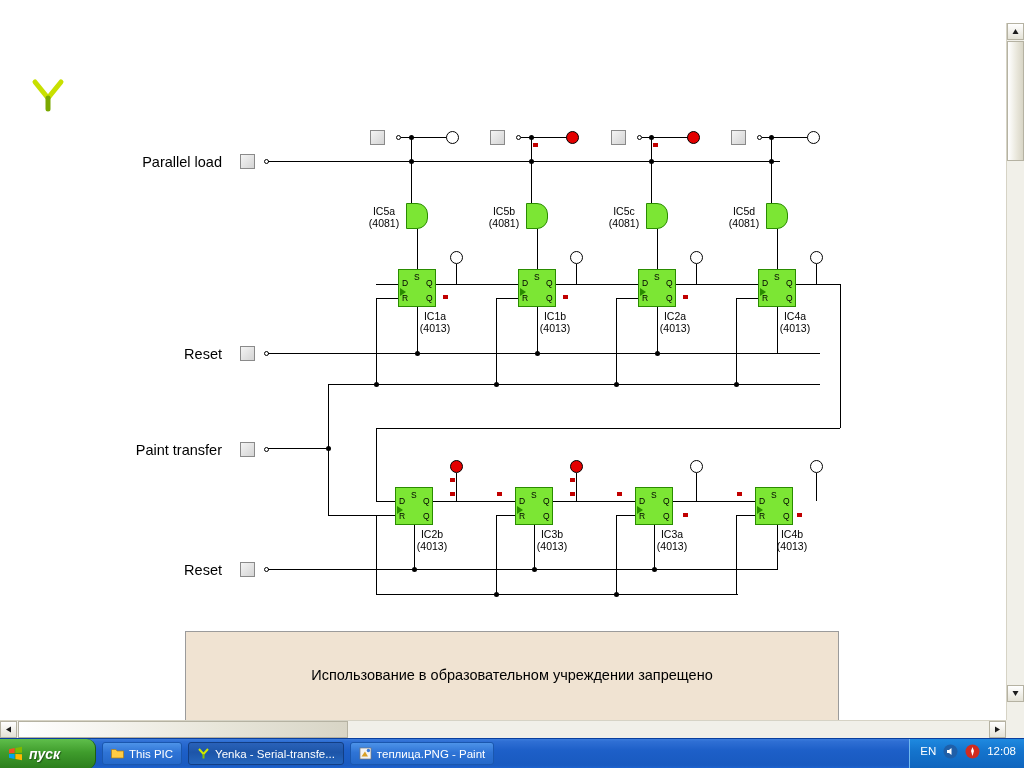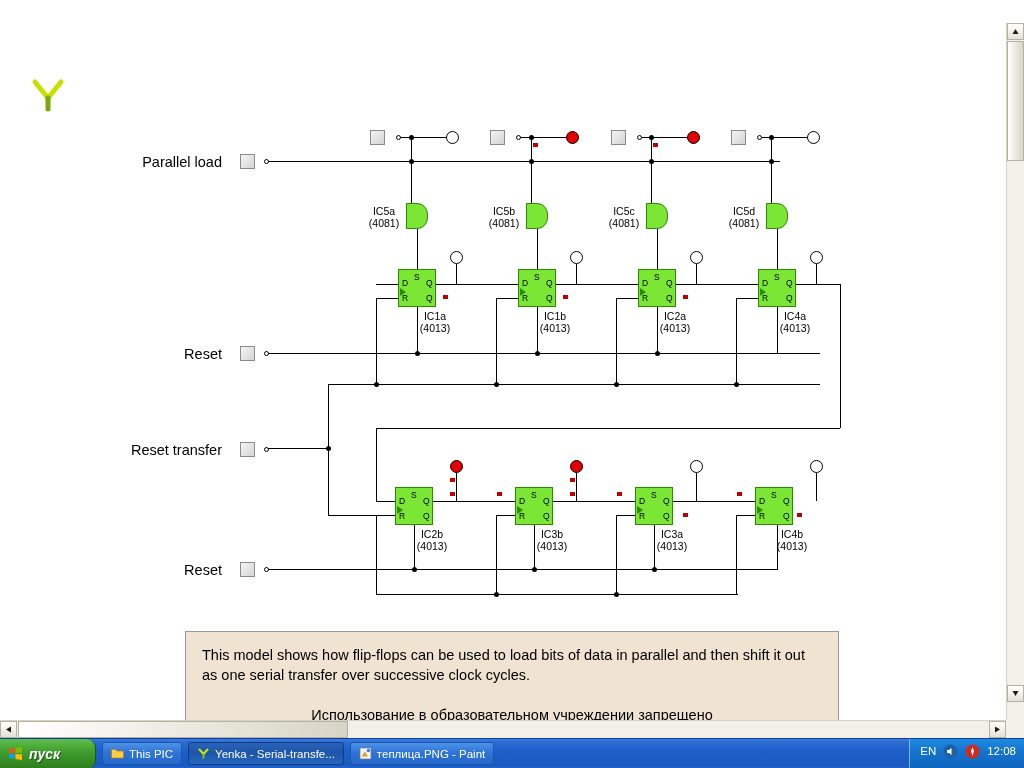--- a/index.html
+++ b/index.html
@@ -210,21 +210,21 @@
         <svg width="36" height="34" viewBox="0 0 36 34">
           <path d="M5 4 L18 20 L31 4" stroke="#c8e000" stroke-width="5" fill="none" stroke-linecap="round"></path>
           <path d="M18 20 L18 31" stroke="#7aa800" stroke-width="5" fill="none" stroke-linecap="round"></path>
         </svg>
       </div>
 
       <div class="circuit">
 
         <div class="label" style="left:112px; top:131px; width:110px;">Parallel load</div>
         <div class="label" style="left:124px; top:323px; width:98px;">Reset</div>
-        <div class="label" style="left:96px; top:419px; width:126px;">Reset transfer</div>
+        <div class="label" style="left:96px; top:419px; width:126px;">Paint transfer</div>
         <div class="label" style="left:124px; top:539px; width:98px;">Reset</div>
 
         <div class="switch-box" style="left:240px; top:131px;"></div>
         <div class="sw-term" style="left:264px; top:136px;"></div>
 
         <div class="switch-box" style="left:240px; top:323px;"></div>
         <div class="sw-term" style="left:264px; top:328px;"></div>
 
         <div class="switch-box" style="left:240px; top:419px;"></div>
         <div class="sw-term" style="left:264px; top:424px;"></div>
@@ -492,21 +492,20 @@
         <div class="wire v" style="left:534px; top:502px; height:44px;"></div>
         <div class="wire v" style="left:654px; top:502px; height:44px;"></div>
         <div class="wire v" style="left:777px; top:502px; height:44px;"></div>
         <div class="node" style="left:412px; top:544px;"></div>
         <div class="node" style="left:532px; top:544px;"></div>
         <div class="node" style="left:652px; top:544px;"></div>
 
       </div>
 
       <div class="caption">
-        <p>This model shows how flip-flops can be used to load bits of data in parallel and then shift it out as one serial transfer over successive clock cycles.</p>
         <p class="second">Использование в образовательном учреждении запрещено</p>
       </div>
 
     </div>
 
     <div class="scroll-v">
       <div class="sb-arrow" style="left:0; top:0;">
         <svg width="7" height="7" viewBox="0 0 7 7">
             <path d="M3.5 1 L6.5 6 L0.5 6 Z" fill="#1b1b1b"></path>
           </svg>

